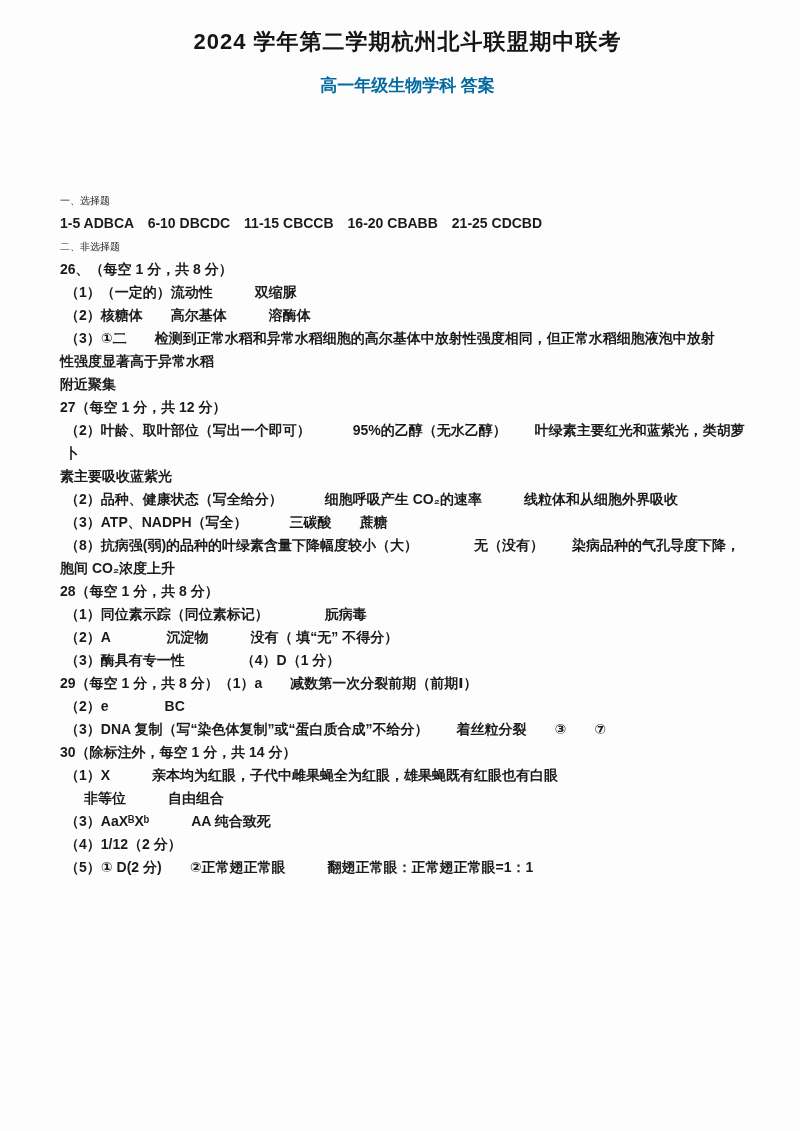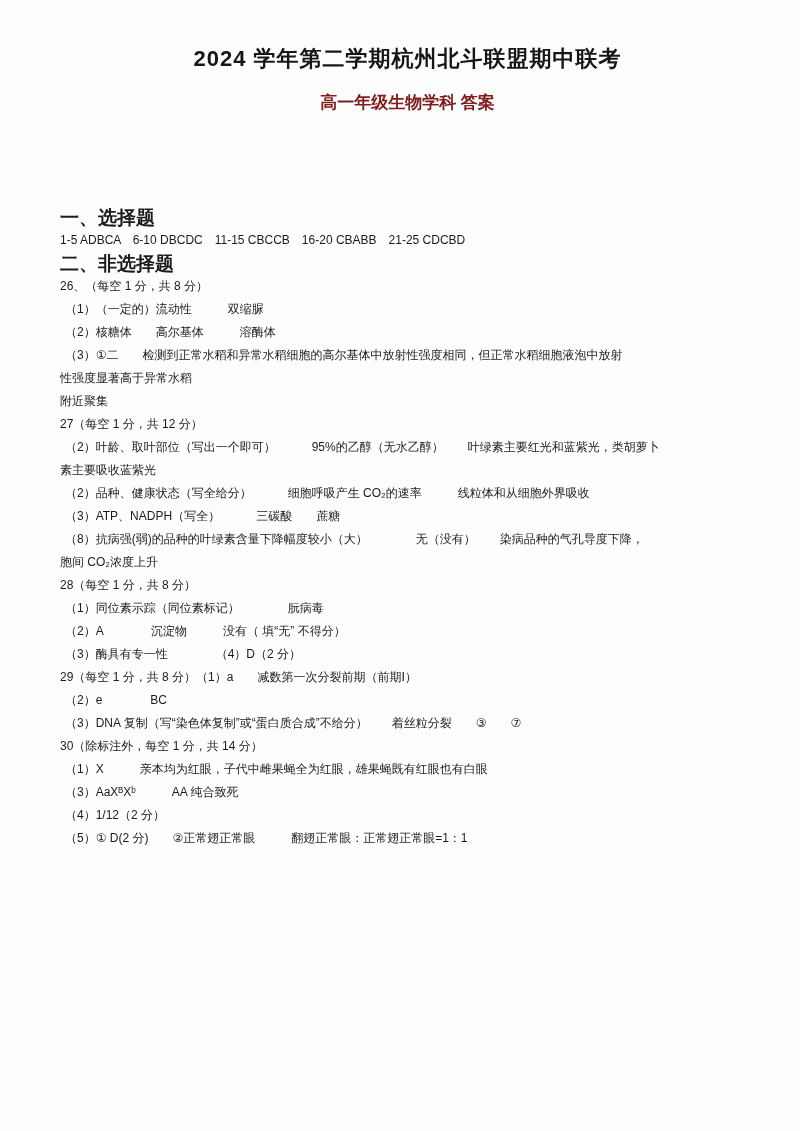--- a/index.html
+++ b/index.html
@@ -10,46 +10,46 @@
     color: #1a1a1a;
     overflow: hidden;
   }
   .page {
     width: 800px; height: 1131px;
     background: #fdfdfd;
     padding: 0 45px 0 60px;
     overflow: hidden;
   }
   .title {
-    margin-top: 44px;
+    margin-top: 27px;
     text-align: center;
     font-size: 22px;
     font-weight: 700;
     letter-spacing: 1px;
     color: #161616;
   }
   .subtitle {
     margin-top: 17px;
     text-align: center;
     font-size: 17px;
     font-weight: 700;
-    color: #7f1d1d;
+    color: #0369a1;
   }
   .answers {
     margin-top: 92px;
   }
   .line {
-    font-size: 12px;
+    font-size: 14px;
     line-height: 23px;
-    font-weight: 400;
+    font-weight: 700;
     white-space: pre-wrap;
     padding-left: 5px;
     color: #1b1b1b;
   }
-  .line.sec { padding-left: 0; font-weight: 700; font-size: 19px; }
+  .line.sec { padding-left: 0; font-weight: 400; font-size: 10px; }
   .line.num { padding-left: 0; }
   .line.flush { padding-left: 0; }
   .line.indent { padding-left: 24px; }
 </style>
 </head>
 <body>
 
 <main class="page">
   <h1 class="title">2024 学年第二学期杭州北斗联盟期中联考</h1>
   <h2 class="subtitle">高一年级生物学科 答案</h2>
@@ -67,23 +67,24 @@
     <div class="line num">27（每空 1 分，共 12 分）</div>
     <div class="line">（2）叶龄、取叶部位（写出一个即可）　　　95%的乙醇（无水乙醇）　　叶绿素主要红光和蓝紫光，类胡萝卜</div>
     <div class="line flush">素主要吸收蓝紫光</div>
     <div class="line">（2）品种、健康状态（写全给分）　　　细胞呼吸产生 CO₂的速率　　　线粒体和从细胞外界吸收</div>
     <div class="line">（3）ATP、NADPH（写全）　　　三碳酸　　蔗糖</div>
     <div class="line">（8）抗病强(弱)的品种的叶绿素含量下降幅度较小（大）　　　　无（没有）　　染病品种的气孔导度下降，</div>
     <div class="line flush">胞间 CO₂浓度上升</div>
     <div class="line num">28（每空 1 分，共 8 分）</div>
     <div class="line">（1）同位素示踪（同位素标记）　　　　朊病毒</div>
     <div class="line">（2）A　　　　沉淀物　　　没有（ 填“无” 不得分）</div>
-    <div class="line">（3）酶具有专一性　　　　（4）D（2 分）</div>
+    <div class="line">（3）酶具有专一性　　　　（4）D（1 分）</div>
     <div class="line num">29（每空 1 分，共 8 分）（1）a　　减数第一次分裂前期（前期Ⅰ）</div>
     <div class="line">（2）e　　　　BC</div>
     <div class="line">（3）DNA 复制（写“染色体复制”或“蛋白质合成”不给分）　　着丝粒分裂　　③　　⑦</div>
     <div class="line num">30（除标注外，每空 1 分，共 14 分）</div>
     <div class="line">（1）X　　　亲本均为红眼，子代中雌果蝇全为红眼，雄果蝇既有红眼也有白眼</div>
+    <div class="line indent">非等位　　　自由组合</div>
     <div class="line">（3）AaXᴮXᵇ　　　AA 纯合致死</div>
     <div class="line">（4）1/12（2 分）</div>
     <div class="line">（5）① D(2 分)　　②正常翅正常眼　　　翻翅正常眼：正常翅正常眼=1：1</div>
   </section>
 </main>
 
 </body></html>

